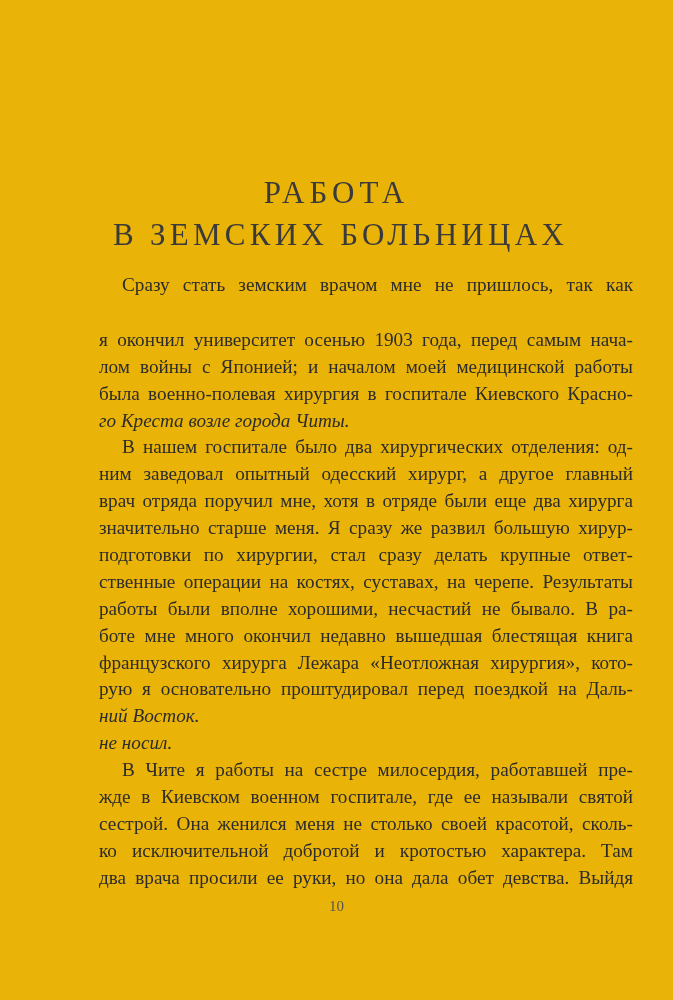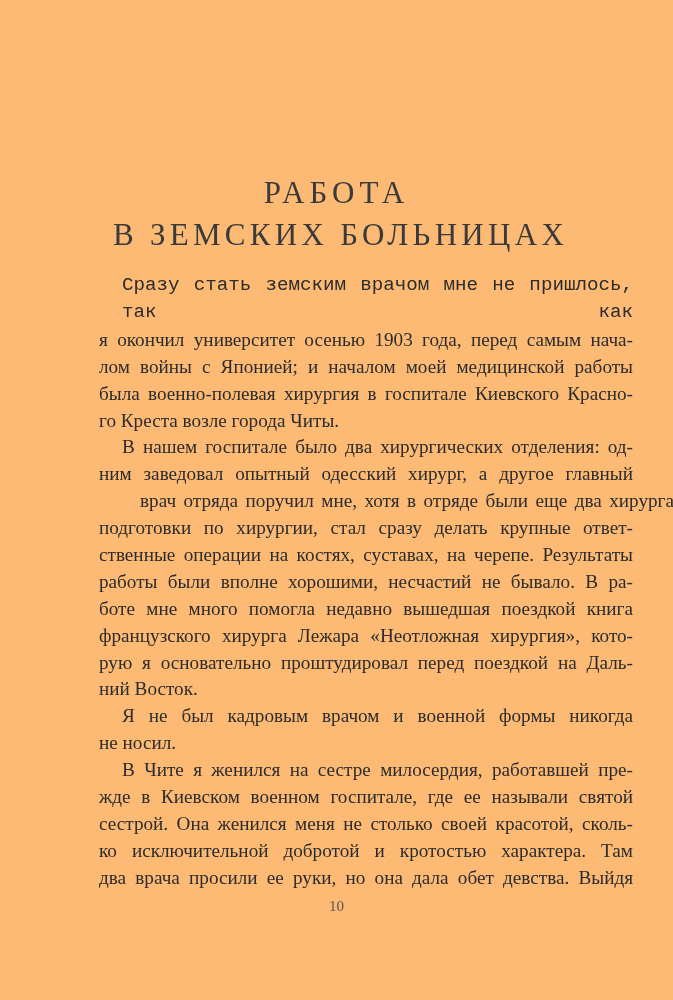--- a/index.html
+++ b/index.html
@@ -13,21 +13,21 @@
       position: relative;
       overflow: hidden;
       font-family: "Liberation Serif", "DejaVu Serif", serif;
       color: #2a2a2a;
     }
     .page {
       position: absolute;
       left: 0; top: 0;
       width: 673px;
       height: 1000px;
-      background: #fdba74;
+      background: #eab308;
     }
     .chapter-title {
       position: absolute;
       left: 0;
       width: 673px;
       top: 172px;
       text-align: center;
       font-family: "Liberation Serif", "DejaVu Serif", serif;
       font-weight: normal;
       color: #3a3a3a;
@@ -58,20 +58,21 @@
       white-space: nowrap;
       text-align: justify;
       text-align-last: justify;
       color: #2c2c2c;
     }
     .text-line.indent {
       padding-left: 23px;
     }
     .text-line.last {
       text-align-last: left;
+      font-style: italic;
     }
     .page-number {
       position: absolute;
       left: 0;
       width: 673px;
       top: 898px;
       text-align: center;
       font-size: 15px;
       color: #555555;
     }
@@ -82,47 +83,47 @@
 <div class="page">
 
   <h1 class="chapter-title">
     <span class="line first">РАБОТА</span>
     <span class="line second">В ЗЕМСКИХ БОЛЬНИЦАХ</span>
   </h1>
 
   <div class="body-text">
 
     <div>
-      <span class="text-line indent" style="width: 511px; white-space: normal; font-family: Liberation Mono, monospace;">Сразу стать земским врачом мне не пришлось, так как</span>
+      <span class="text-line indent" style="width: 511px; white-space: normal;">Сразу стать земским врачом мне не пришлось, так как</span>
       <span class="text-line" style="width: 534px; white-space: normal; margin-top: 28px;">я окончил университет осенью 1903 года, перед самым нача-</span>
       <span class="text-line" style="width: 534px; white-space: normal;">лом войны с Японией; и началом моей медицинской работы</span>
       <span class="text-line" style="width: 534px; white-space: normal;">была военно-полевая хирургия в госпитале Киевского Красно-</span>
       <span class="text-line last" style="width: 534px; white-space: normal;">го Креста возле города Читы.</span>
     </div>
 
     <div>
       <span class="text-line indent" style="width: 511px; white-space: normal;">В нашем госпитале было два хирургических отделения: од-</span>
       <span class="text-line" style="width: 534px; white-space: normal;">ним заведовал опытный одесский хирург, а другое главный</span>
-      <span class="text-line" style="width: 534px; white-space: normal; margin-left: 41px;">врач отряда поручил мне, хотя в отряде были еще два хирурга</span>
+      <span class="text-line" style="width: 534px; white-space: normal;">врач отряда поручил мне, хотя в отряде были еще два хирурга</span>
+      <span class="text-line" style="width: 534px; white-space: normal;">значительно старше меня. Я сразу же развил большую хирур-</span>
       <span class="text-line" style="width: 534px; white-space: normal;">подготовки по хирургии, стал сразу делать крупные ответ-</span>
       <span class="text-line" style="width: 534px; white-space: normal;">ственные операции на костях, суставах, на черепе. Результаты</span>
       <span class="text-line" style="width: 534px; white-space: normal;">работы были вполне хорошими, несчастий не бывало. В ра-</span>
-      <span class="text-line" style="width: 534px; white-space: normal;">боте мне много помогла недавно вышедшая поездкой книга</span>
+      <span class="text-line" style="width: 534px; white-space: normal;">боте мне много окончил недавно вышедшая блестящая книга</span>
       <span class="text-line" style="width: 534px; white-space: normal;">французского хирурга Лежара «Неотложная хирургия», кото-</span>
       <span class="text-line" style="width: 534px; white-space: normal;">рую я основательно проштудировал перед поездкой на Даль-</span>
       <span class="text-line last" style="width: 534px; white-space: normal;">ний Восток.</span>
     </div>
 
     <div>
-      <span class="text-line indent" style="width: 511px; white-space: normal;">Я не был кадровым врачом и военной формы никогда</span>
       <span class="text-line last" style="width: 534px; white-space: normal;">не носил.</span>
     </div>
 
     <div>
-      <span class="text-line indent" style="width: 511px; white-space: normal;">В Чите я женился на сестре милосердия, работавшей пре-</span>
+      <span class="text-line indent" style="width: 511px; white-space: normal;">В Чите я работы на сестре милосердия, работавшей пре-</span>
       <span class="text-line" style="width: 534px; white-space: normal;">жде в Киевском военном госпитале, где ее называли святой</span>
       <span class="text-line" style="width: 534px; white-space: normal;">сестрой. Она женился меня не столько своей красотой, сколь-</span>
       <span class="text-line" style="width: 534px; white-space: normal;">ко исключительной добротой и кротостью характера. Там</span>
       <span class="text-line" style="width: 534px; white-space: normal;">два врача просили ее руки, но она дала обет девства. Выйдя</span>
     </div>
   </div>
 
   <div class="page-number">10</div>
 
 </div>

